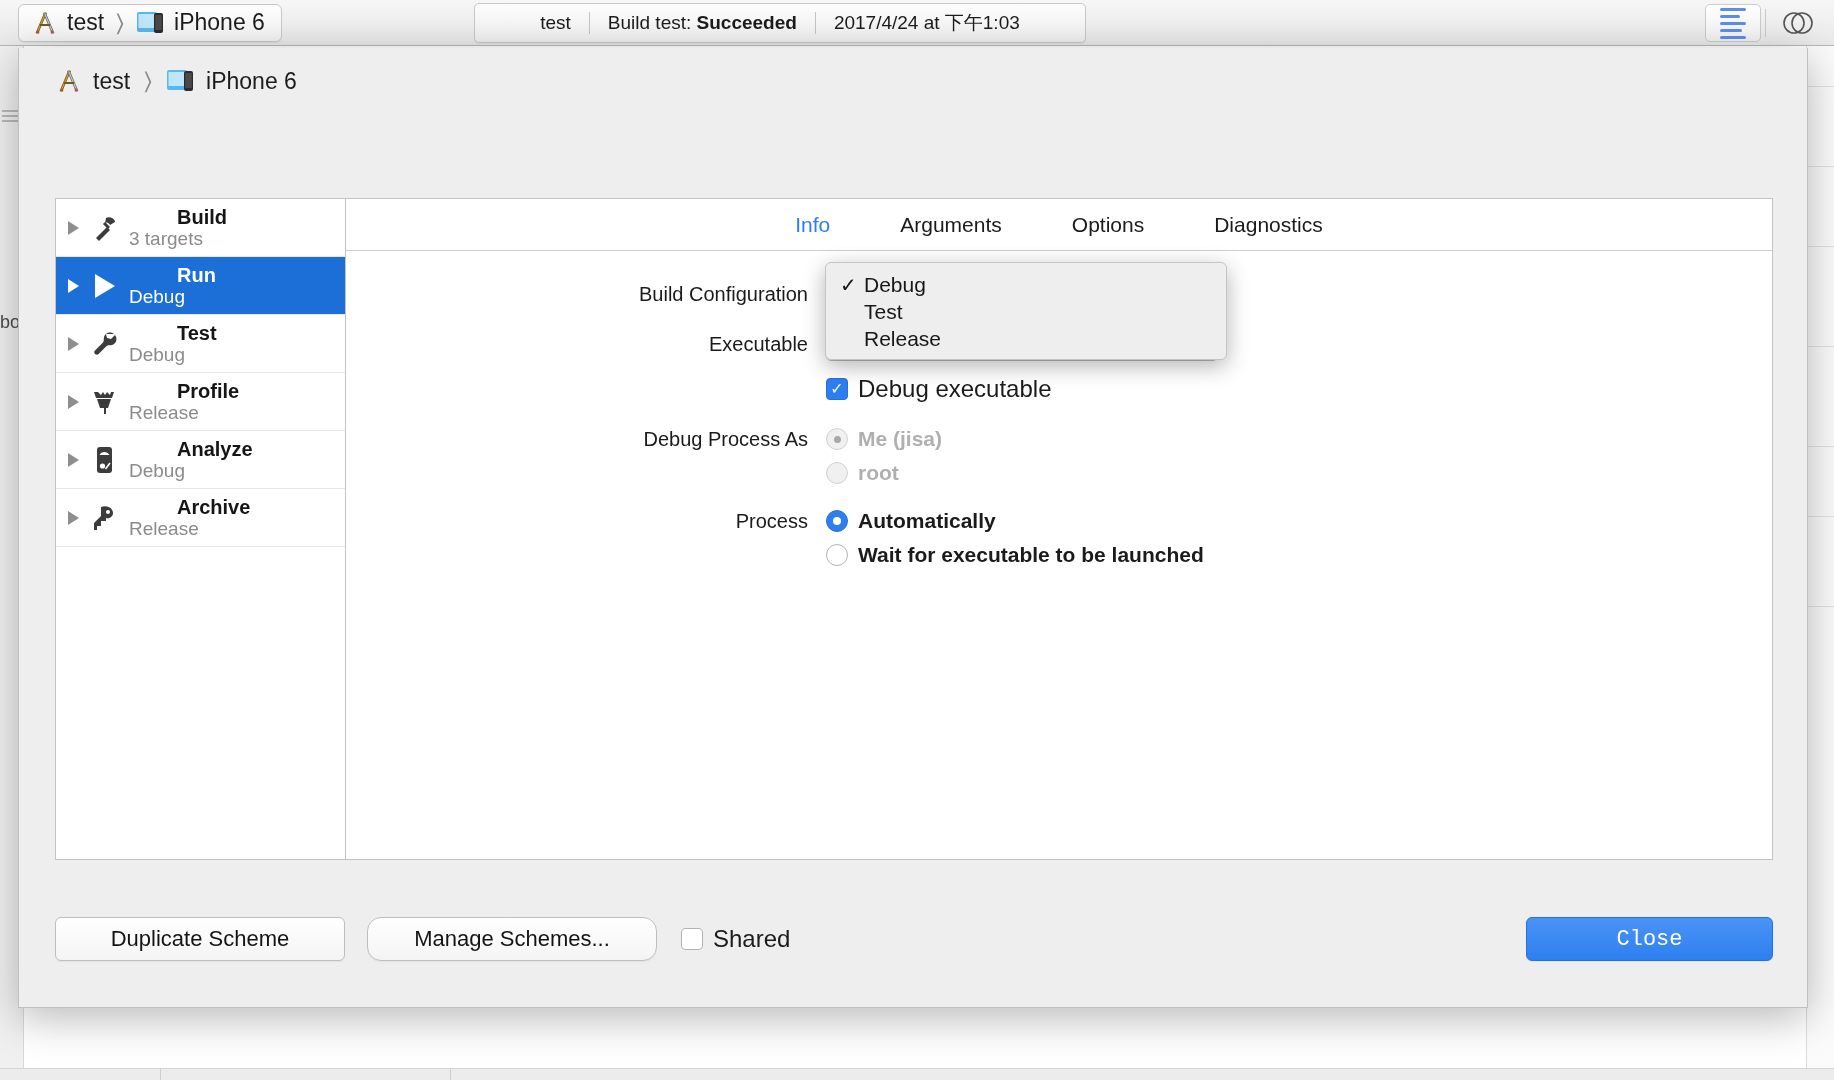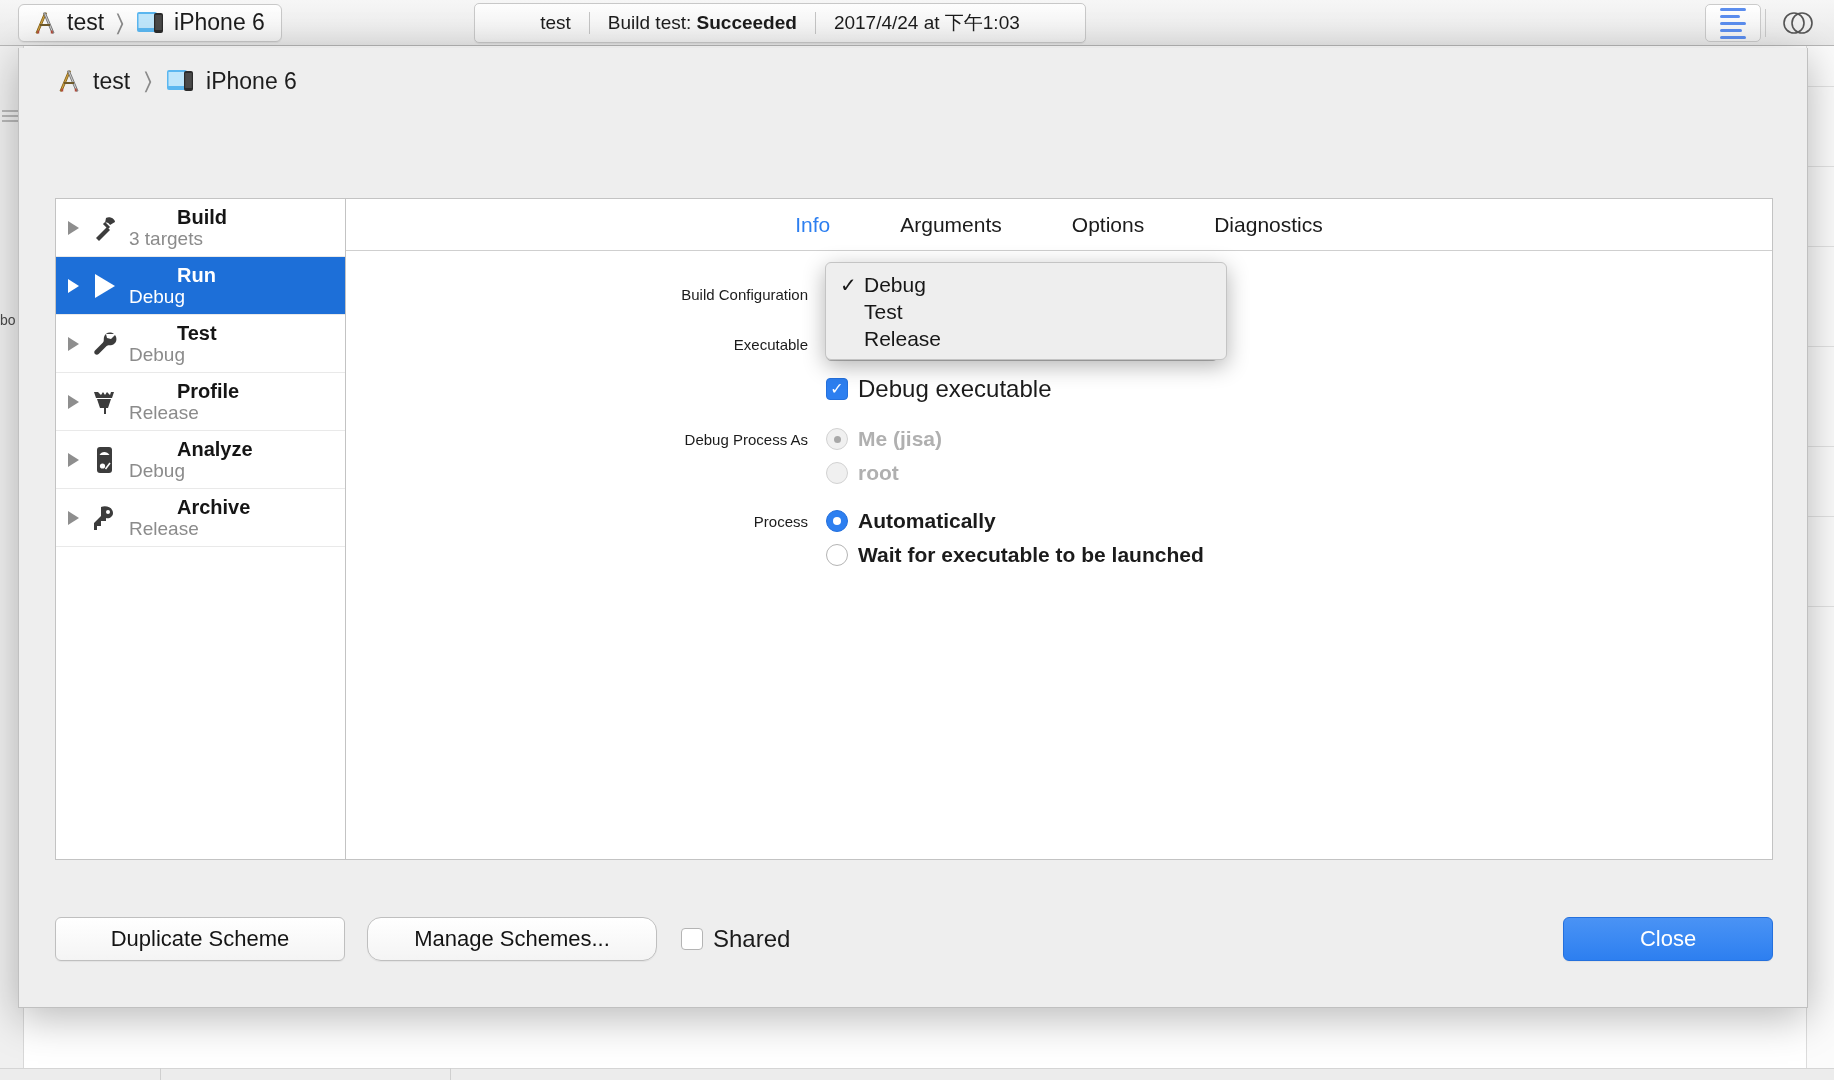--- a/index.html
+++ b/index.html
@@ -49,21 +49,21 @@
   .lines-icon span:nth-child(1){ width: 26px; }
   .lines-icon span:nth-child(2){ width: 20px; }
   .lines-icon span:nth-child(3){ width: 26px; }
   .lines-icon span:nth-child(4){ width: 22px; }
   .lines-icon span:nth-child(5){ width: 26px; margin-bottom:0; }
 
   
   .bg-left-strip { position:absolute; left:0; top:46px; width: 24px; height: 1034px; background:#f0f0f0; border-right:1px solid #d8d8d8; }
   .bg-left-mark { position:absolute; left:2px; top:64px; width:18px; height:14px; }
   .bg-left-mark span { display:block; height:2px; background:#b9b9b9; margin-bottom:3px; }
-  .bg-left-text { position:absolute; left:0px; top:312px; font-size:14px; color:#4a4a4a; }
+  .bg-left-text { position:absolute; left:0px; top:312px; font-size:18px; color:#4a4a4a; }
 
   .bg-right-strip { position:absolute; right:0; top:46px; width: 28px; height: 1034px; background:#fbfbfb; border-left:1px solid #dcdcdc; }
   .bg-right-line { position:absolute; right:0; width:28px; height:1px; background:#e2e2e2; }
 
   .bg-bottom { position:absolute; left:0; bottom:0; width:1834px; height:12px; background:#ececec; border-top:1px solid #d5d5d5; }
   .bg-bottom-tick { position:absolute; bottom:0; width:1px; height:12px; background:#cfcfcf; }
 
   
   .sheet {
     position: absolute; left: 18px; top: 48px; width: 1790px; height: 960px;
@@ -116,21 +116,21 @@
     gap: 66px; border-bottom: 1px solid #cfcfcf;
     background: #ffffff;
   }
   .tab { font-size: 21px; color: #1b1b1b; padding: 4px 2px; }
   .tab.selected { color: #2d7ff0; }
 
   .form { position: absolute; left: 0; top: 52px; right: 0; bottom: 0; padding-top: 26px; }
   .row { display: flex; align-items: center; margin-bottom: 6px; }
   .row-label {
     width: 480px; text-align: right; padding-right: 18px;
-    font-size: 15px; color: #1b1b1b;
+    font-size: 20px; color: #1b1b1b;
   }
   .row-ctl { flex: 1; display: flex; align-items: center; }
 
   .popup {
     height: 34px; min-width: 392px; border-radius: 5px;
     background: linear-gradient(#ffffff,#f2f2f2);
     border: 1px solid #bdbdbd;
     display: flex; align-items: center; justify-content: flex-end;
     padding-right: 0; position: relative;
   }
@@ -179,23 +179,23 @@
     background: linear-gradient(#ffffff,#f4f4f4);
     border: 1px solid #bfbfbf;
     font-size: 22px; color: #141414;
     display:flex; align-items:center; justify-content:center;
     box-shadow: 0 1px 1px rgba(0,0,0,.05);
   }
   .btn.dup { width: 290px; }
   .btn.manage { width: 290px; margin-left: 22px; border-radius: 14px; }
   .shared { display:flex; align-items:center; gap:10px; margin-left: 24px; }
   .btn.close {
-    width: 210px; margin-left: auto;
+    width: 247px; margin-left: auto;
     background: linear-gradient(#4a93f5,#2d7ff0);
-    border: 1px solid #2470dd; color: #ffffff;
+    border: 1px solid #2470dd; color: #ffffff; font-family: Liberation Mono, monospace;
   }
 </style>
 </head>
 <body>
 
 <div id="root">
 
   <div class="bg-left-strip">
     <div class="bg-left-mark">
       <span></span>

